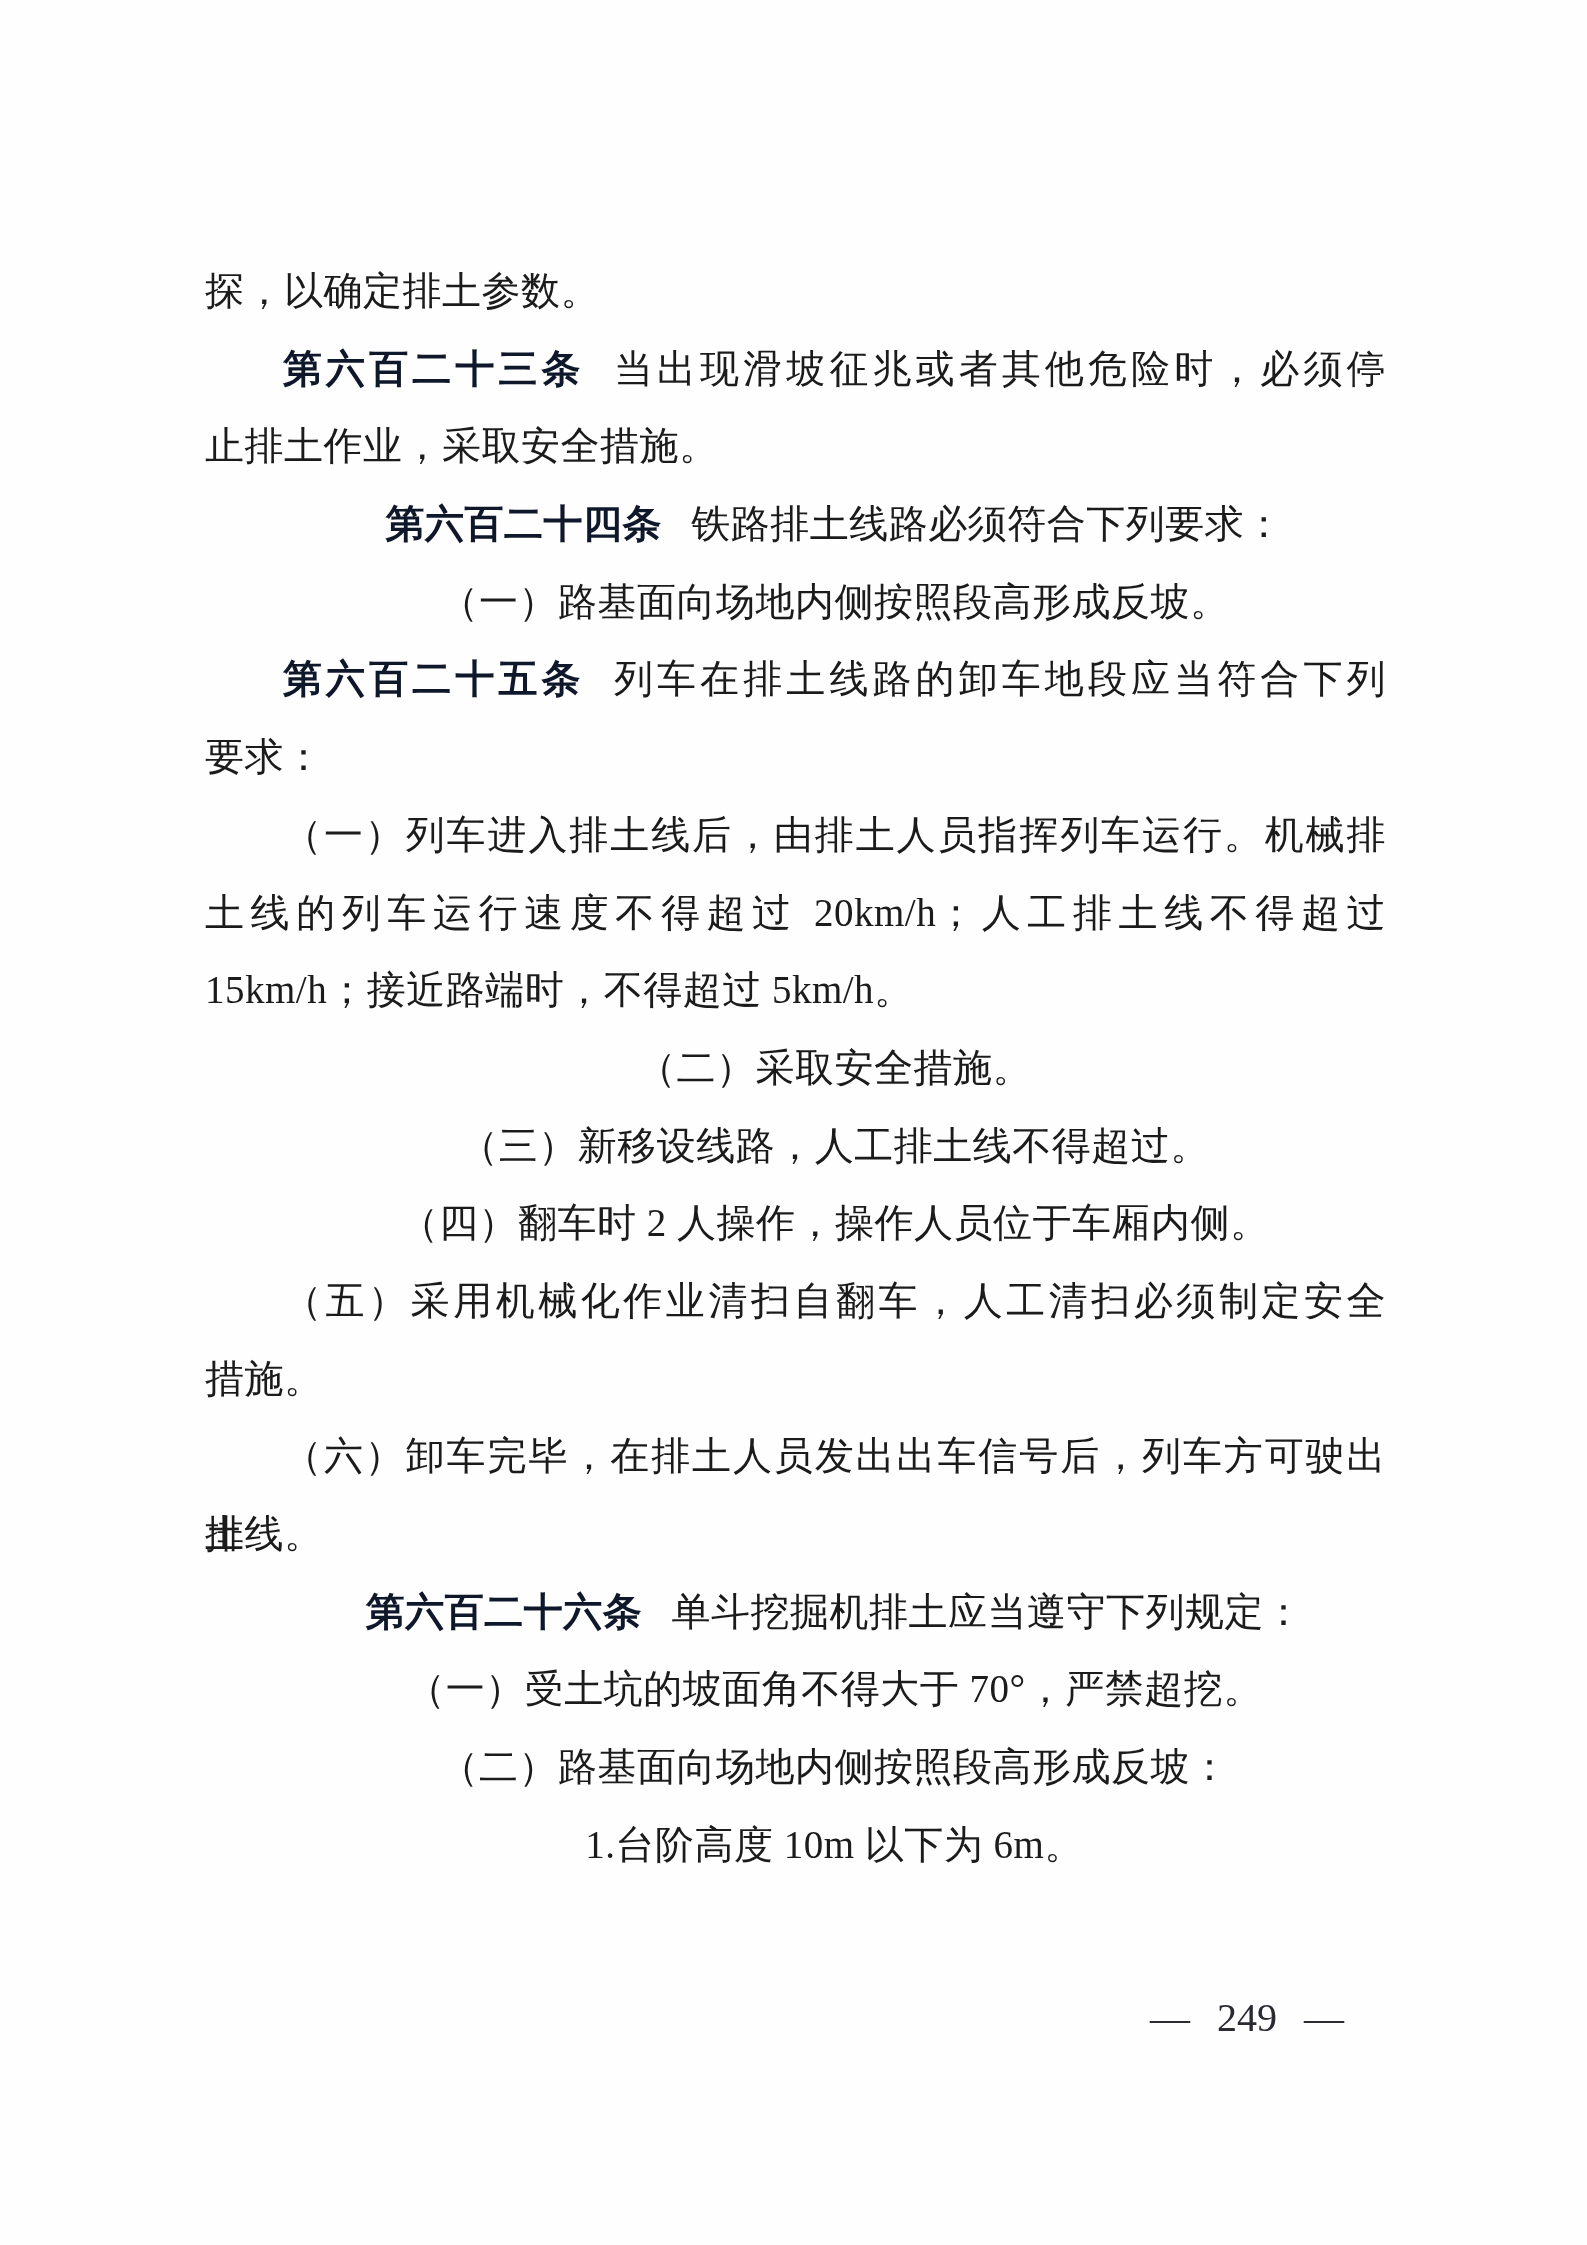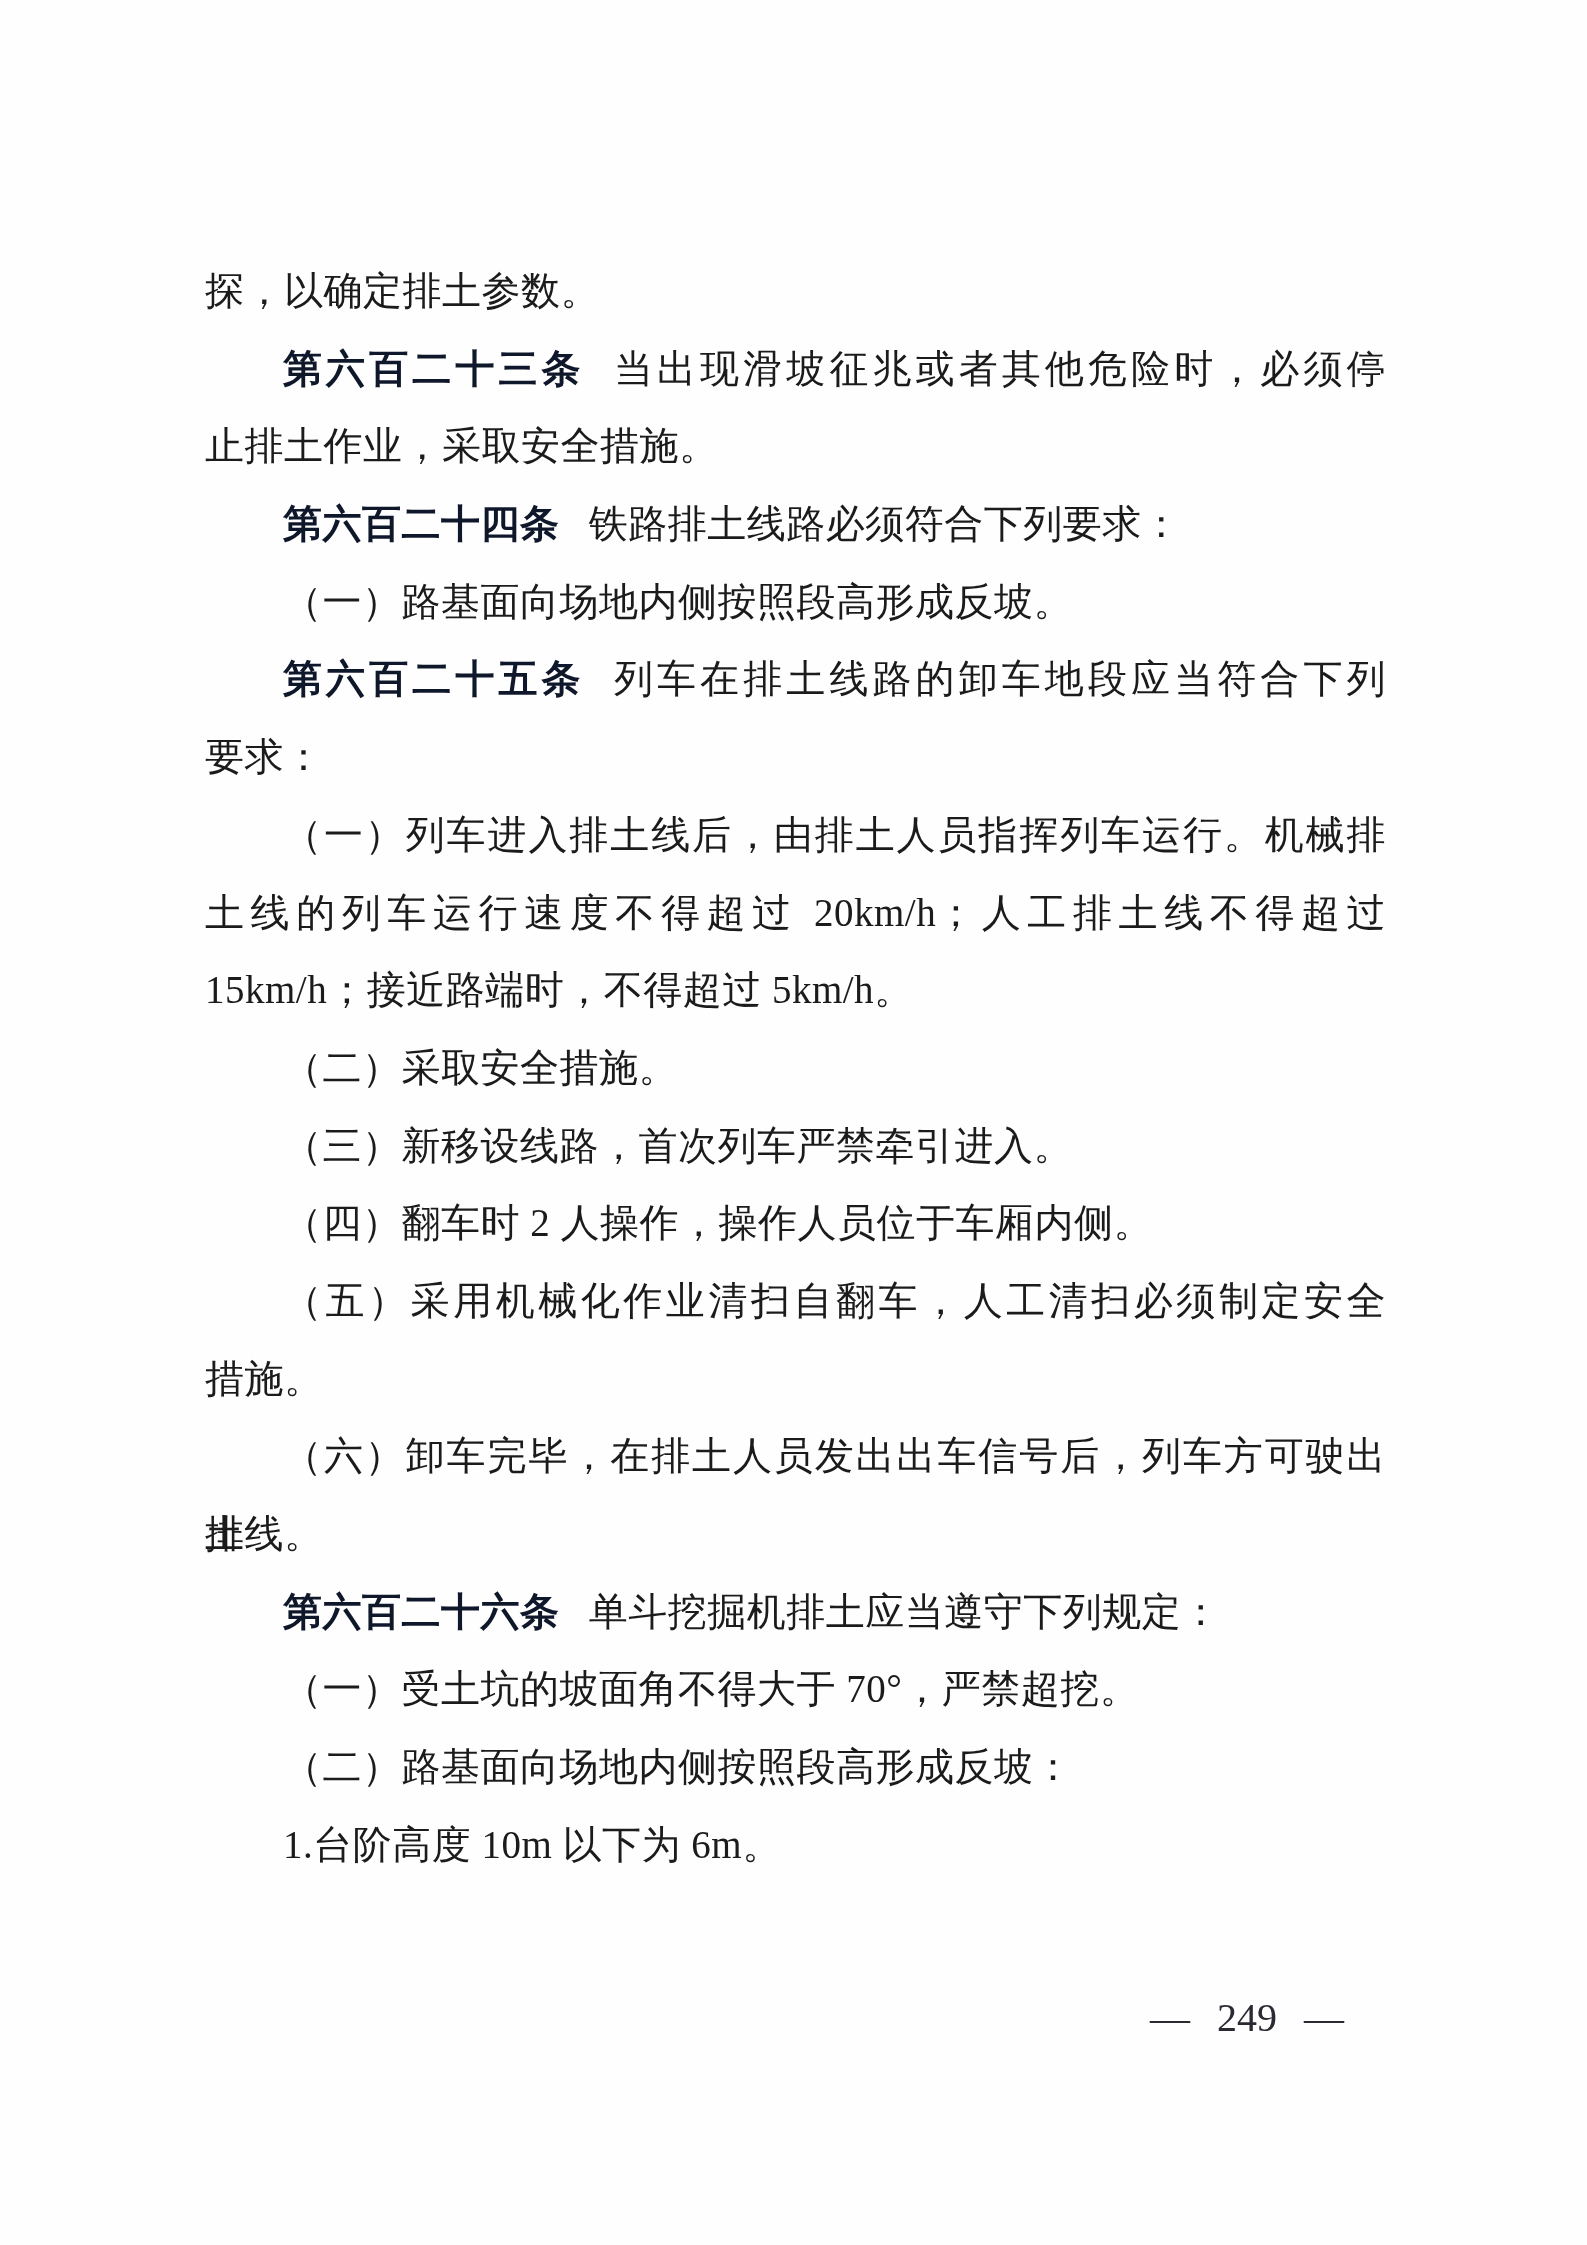--- a/index.html
+++ b/index.html
@@ -25,20 +25,21 @@
     line-height: 77.7px;
     letter-spacing: 0.5px;
   }
   .line {
     height: 77.7px;
     white-space: normal;
     text-align: left;
   }
   .line.indent {
     text-indent: 78px;
+    text-align: center;
   }
   .line.justify {
     text-align: justify;
     text-align-last: justify;
   }
   .article-num {
     font-family: "Liberation Sans", "DejaVu Sans", sans-serif;
     font-weight: 700;
     color: #0f172a;
     margin-right: 0.75em;
@@ -68,21 +69,21 @@
       <div class="line indent justify"><span class="article-num">第六百二十三条</span><span>当出现滑坡征兆或者其他危险时，必须停</span></div>
       <div class="line"><span>止排土作业，采取安全措施。</span></div>
       <div class="line indent"><span class="article-num">第六百二十四条</span><span>铁路排土线路必须符合下列要求：</span></div>
       <div class="line indent"><span>（一）路基面向场地内侧按照段高形成反坡。</span></div>
       <div class="line indent justify"><span class="article-num">第六百二十五条</span><span>列车在排土线路的卸车地段应当符合下列</span></div>
       <div class="line"><span>要求：</span></div>
       <div class="line indent justify"><span>（一）列车进入排土线后，由排土人员指挥列车运行。机械排</span></div>
       <div class="line justify"><span>土线的列车运行速度不得超过 20km/h；人工排土线不得超过</span></div>
       <div class="line"><span>15km/h；接近路端时，不得超过 5km/h。</span></div>
       <div class="line indent"><span>（二）采取安全措施。</span></div>
-      <div class="line indent"><span>（三）新移设线路，首次列车严禁牵引进入。</span></div>
+      <div class="line indent"><span>（三）新移设线路，人工排土线不得超过。</span></div>
       <div class="line indent"><span>（四）翻车时 2 人操作，操作人员位于车厢内侧。</span></div>
       <div class="line indent justify"><span>（五）采用机械化作业清扫自翻车，人工清扫必须制定安全</span></div>
       <div class="line"><span>措施。</span></div>
       <div class="line indent justify"><span>（六）卸车完毕，在排土人员发出出车信号后，列车方可驶出排</span></div>
       <div class="line"><span>土线。</span></div>
       <div class="line indent"><span class="article-num">第六百二十六条</span><span>单斗挖掘机排土应当遵守下列规定：</span></div>
       <div class="line indent"><span>（一）受土坑的坡面角不得大于 70°，严禁超挖。</span></div>
       <div class="line indent"><span>（二）路基面向场地内侧按照段高形成反坡：</span></div>
       <div class="line indent"><span>1.台阶高度 10m 以下为 6m。</span></div>
     </div>

